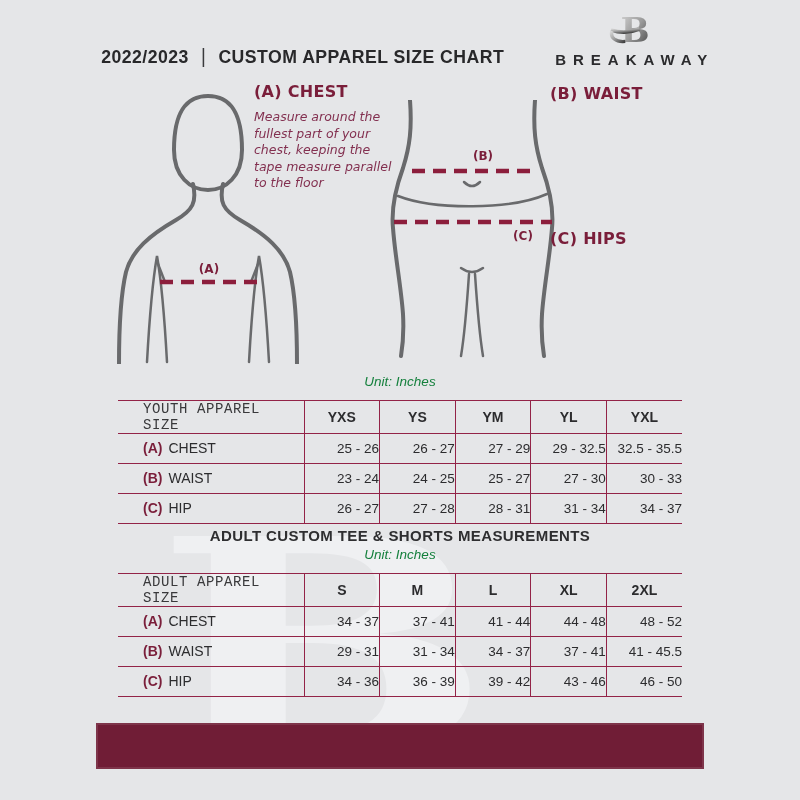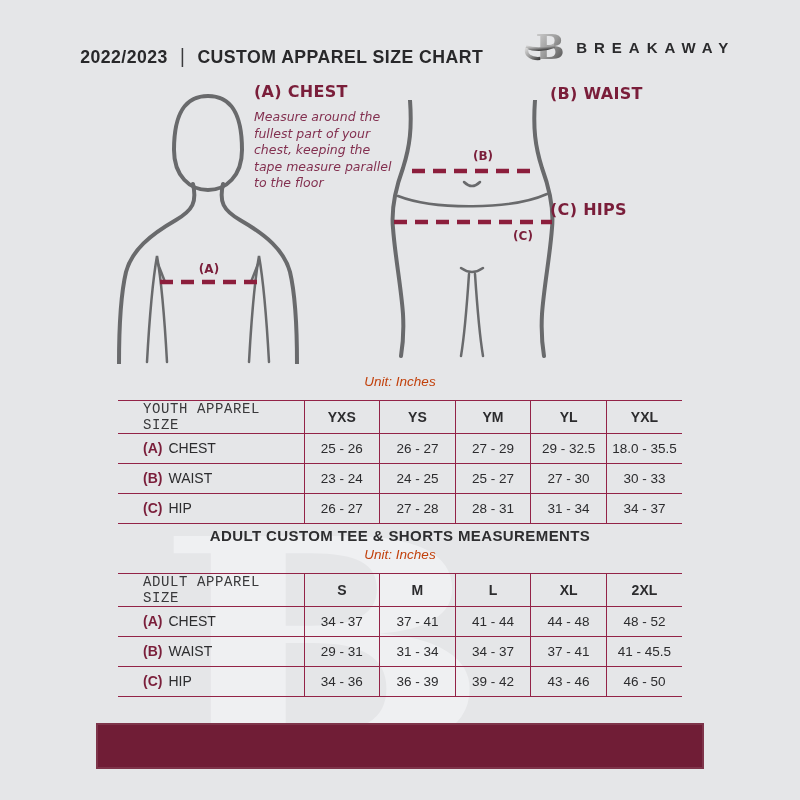--- a/index.html
+++ b/index.html
@@ -20,56 +20,56 @@
     font-size:295px; line-height:1; color:#eff0f2;
     transform:scaleX(1.35); transform-origin:left top;
   }
 
   
   .masthead { display:flex; align-items:flex-end; justify-content:center; padding-top:40px; height:68px; }
   .masthead-text { display:flex; align-items:center; gap:11px;
     font-weight:700; font-size:19px; letter-spacing:.5px; color:#28282a;
     transform:scaleX(.93); transform-origin:center; white-space:nowrap; }
   .masthead .divider { font-weight:400; font-size:20px; color:#3a3a3c; padding:0 2px; }
-  .logo-wrap { display:flex; align-items:center; margin-left:26px; }
+  .logo-wrap { display:flex; align-items:center; margin-left:26px;flex-direction:column; }
   .brand { font-weight:700; font-size:15px; letter-spacing:7px; color:#2b2b2d; margin-left:10px; }
 
   
   .measure-section { position:relative; height:292px; margin-top:12px; }
   .figure { position:absolute; }
   .fig-stroke { stroke:#696a6c; stroke-width:4; fill:none; stroke-linecap:round; }
   .fig-thin  { stroke:#696a6c; stroke-width:2.5; fill:none; stroke-linecap:round; }
   .dash-line { stroke:#8c1e3c; stroke-width:4.5; stroke-dasharray:13 8; fill:none; }
   .marker-label { font-family:"DejaVu Sans", sans-serif; font-size:12px; font-weight:bold; fill:#7a1e3a; }
 
   .instr { position:absolute; width:162px; }
   .instr h3 { font-family:"DejaVu Sans", sans-serif; font-size:16px; font-weight:bold;
     color:#7a1e3a; letter-spacing:.3px; margin-bottom:8px; }
   .instr p { font-family:"DejaVu Sans", sans-serif; font-style:italic; font-size:12.5px;
     line-height:1.32; color:#833050; white-space:pre-line; }
 
   
   .table-title { text-align:center; font-size:15px; font-weight:700; letter-spacing:.4px;
     color:#2e2e30; margin-top:3px; line-height:1.25; }
   .table-title.adult { }
-  .table-unit { text-align:center; font-style:italic; font-size:13.5px; color:#c2410c;
+  .table-unit { text-align:center; font-style:italic; font-size:13.5px; color:#15803d;
     margin-top:1px; line-height:1.3; }
   table.size-table { width:564px; margin:9px auto 0; border-collapse:collapse; table-layout:fixed; }
   table.size-table col.c0 { width:186px; }
   table.size-table th, table.size-table td {
     border-top:1.5px solid #932347; border-bottom:1.5px solid #932347;
     text-align:center; vertical-align:middle; height:30px; color:#2c2c2e;
   }
   table.size-table th:not(:first-child), table.size-table td:not(:first-child) {
     border-left:1.5px solid #932347;
   }
   table.size-table th { font-size:14px; font-weight:700; }
   table.size-table th.rowhead { font-weight:400; font-size:14px; letter-spacing:.6px;
     text-align:left; padding-left:25px; color:#39393b;font-family:Liberation Mono, monospace; }
-  table.size-table td { font-size:13.5px; }
+  table.size-table td { font-size:13.5px;text-align:right; }
   table.size-table td.rowlabel { text-align:left; padding-left:25px; font-size:14px; }
   .pfx { color:#7a1e3a; font-weight:700; margin-right:6px; }
 
   
   .footer-bar { width:608px; height:46px; margin:26px auto 0; background:#701d36;
     box-shadow:inset 0 0 0 2px rgba(255,255,255,.10); }
 </style>
 </head>
 <body>
 
@@ -134,21 +134,21 @@
 fullest part of your
 chest, keeping the
 tape measure parallel
 to the floor</p>
     </div>
 
     <div class="instr" style="left:464px; top:4px;">
       <h3>(B) WAIST</h3>
     </div>
 
-    <div class="instr" style="left:464px; top:120px;">
+    <div class="instr" style="left:464px; top:149px;">
       <h3>(C) HIPS</h3>
     </div>
   </div>
 
   <div class="table-unit">Unit: Inches</div>
 
   <table class="size-table">
     <colgroup>
         <col class="c0">
         <col>
@@ -167,21 +167,21 @@
         <th>YXL</th>
       </tr>
     </thead>
     <tbody>
       <tr>
         <td class="rowlabel"><span class="pfx">(A)</span><span>CHEST</span></td>
         <td>25 - 26</td>
         <td>26 - 27</td>
         <td>27 - 29</td>
         <td>29 - 32.5</td>
-        <td>18.0 - 35.5</td>
+        <td>32.5 - 35.5</td>
       </tr>
       <tr>
         <td class="rowlabel"><span class="pfx">(B)</span><span>WAIST</span></td>
         <td>23 - 24</td>
         <td>24 - 25</td>
         <td>25 - 27</td>
         <td>27 - 30</td>
         <td>30 - 33</td>
       </tr>
       <tr>

